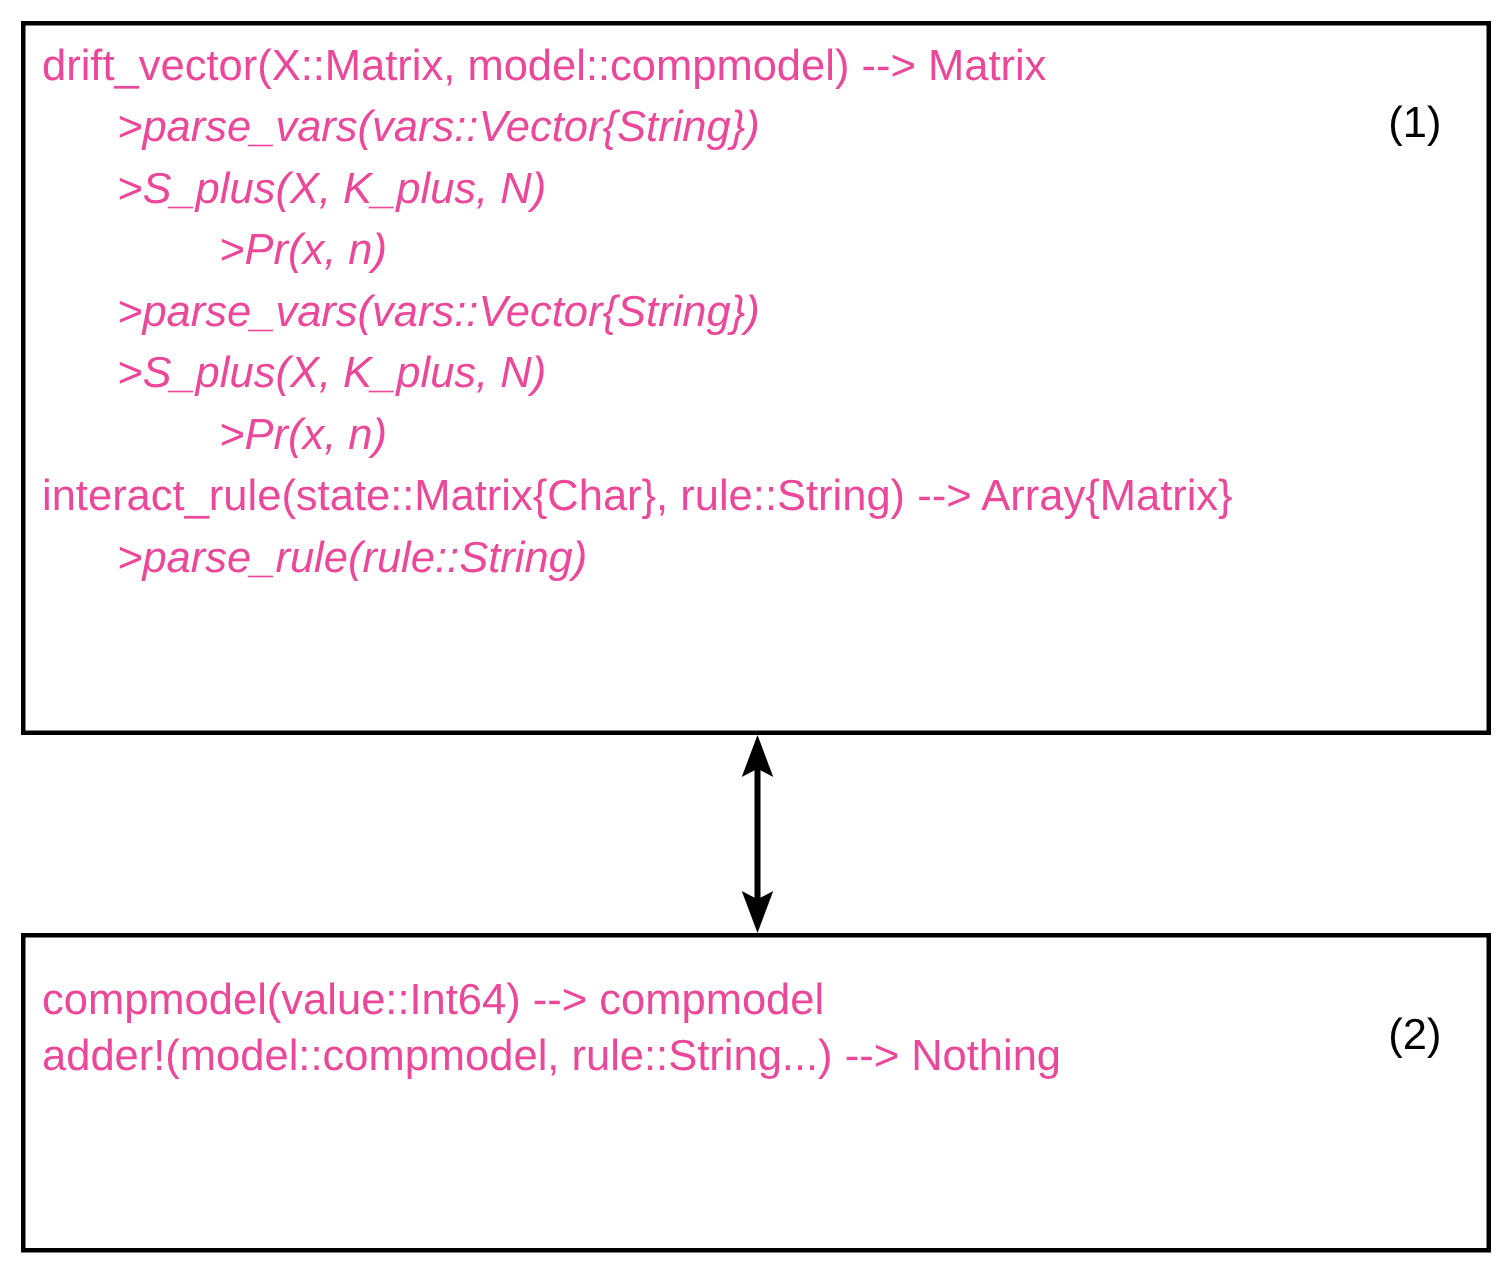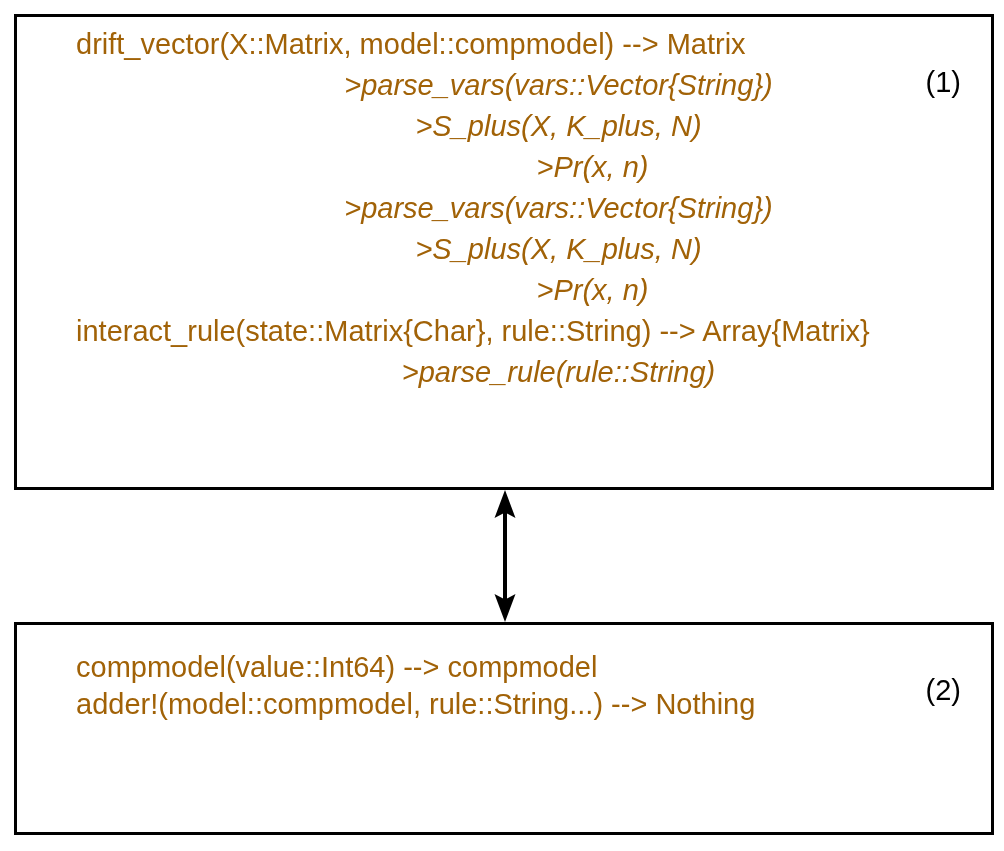--- a/index.html
+++ b/index.html
@@ -34,30 +34,29 @@
     white-space: nowrap;
   }
 
   .lines { position: absolute; left: 0; right: 0; }
   .box-1 .lines { top: 7px;  left: 11px; }
   .box-2 .lines { top: 24px; left: 11px; }
 
   .code-line {
     font-size: 29px;
     white-space: pre;
-    color: #a16207;
-    margin-left: 48px;
+    color: #ec4899;
   }
   .box-1 .code-line { line-height: 41px; }
   .box-2 .code-line { line-height: 37px; }
 
   .indent-0 { padding-left: 0; }
   .indent-1 { padding-left: 50px; }
   .indent-2 { padding-left: 118px; }
-  .italic   { font-style: italic; text-align: center; }
+  .italic   { font-style: italic; }
 
   .arrow-connector {
     position: absolute;
     left: 485px;
     top: 489px;
     width: 40px;
     height: 134px;
   }
 </style>
 </head>

